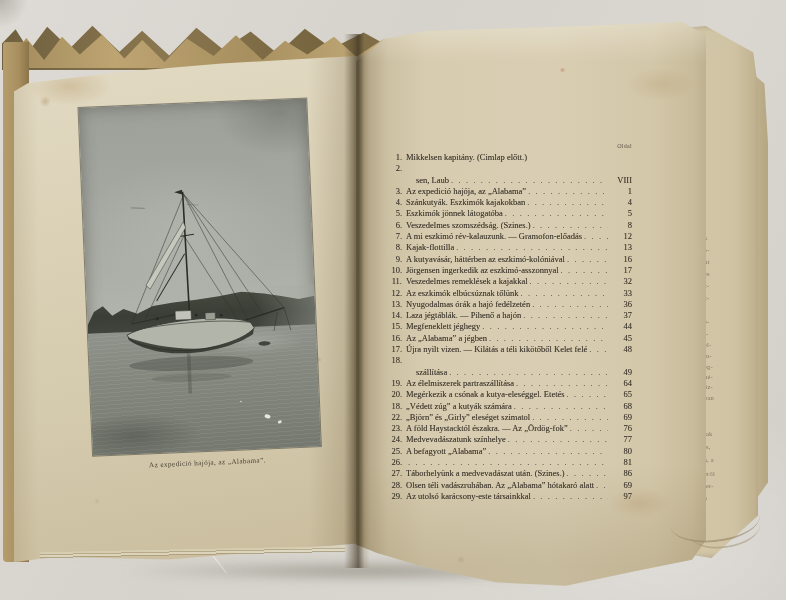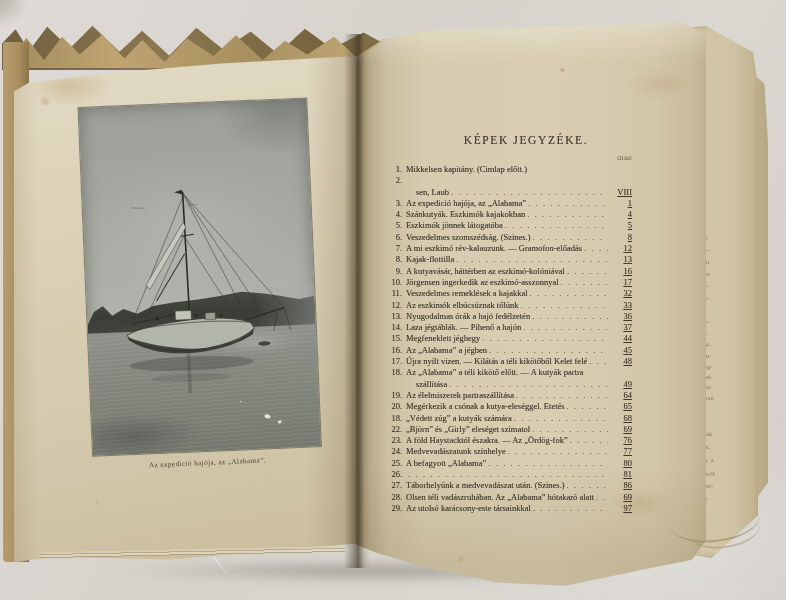--- a/index.html
+++ b/index.html
@@ -88,21 +88,21 @@
     color:#463e31;white-space:nowrap;text-shadow:0 0 .5px rgba(70,62,49,.55);}
   .oldal{margin-top:9px;text-align:right;font-size:6px;color:#5a5244;letter-spacing:.3px;}
   .toc{margin-top:3px;}
   .trow{display:flex;align-items:baseline;line-height:11.3px;font-size:8.5px;
     white-space:nowrap;text-shadow:0 0 .4px rgba(63,56,46,.5);}
   .tn{width:16px;flex:0 0 16px;text-align:right;margin-right:4px;}
   .tt{flex:0 1 auto;overflow:hidden;}
   .tt.cont{padding-left:10px;}
   .dots{flex:1 1 0;min-width:0;overflow:hidden;letter-spacing:1.6px;opacity:.85;
     padding:0 2px;}
-  .tp{flex:0 0 24px;width:24px;text-align:right;text-decoration:underline;}
+  .tp{flex:0 0 24px;width:24px;text-align:right;}
   .gutter{position:absolute;left:344px;top:34px;width:26px;height:534px;z-index:3;
     background:linear-gradient(90deg, rgba(80,68,44,0) 0%, rgba(80,68,44,.45) 35%, rgba(58,48,30,.65) 55%, rgba(130,113,80,.25) 78%, rgba(0,0,0,0) 100%);}
   .edge-arc{position:absolute;z-index:3;border-bottom:2px solid rgba(150,132,95,.6);
     border-radius:50%;}
   .ea1{left:670px;top:500px;width:90px;height:40px;transform:rotate(-7deg);}
   .ea2{left:690px;top:512px;width:70px;height:34px;transform:rotate(-9deg);opacity:.7;}
 </style>
 </head>
 <body>
 
@@ -196,21 +196,20 @@
           <circle cx="150" cy="300" r="0.8" fill="#dddbd0"></circle>
         </svg>
       </div>
       <div class="caption">Az expedició hajója, az „Alabama”.</div>
     </div>
   </div>
   <div class="lp-bottom-edges"></div>
 
   <div class="right-page">
     <div class="rp-content">
-      <div class="toc-title">KÉPEK JEGYZÉKE.</div>
       <div class="oldal">Oldal</div>
       <div class="toc" id="toc-list">
           <div class="trow">
             <span class="tn">1.</span>
             <span class="tt">Mikkelsen kapitány. (Cimlap előtt.)</span>
             <span class="dots"></span>
             <span class="tp"></span>
           </div>
           <div class="trow">
             <span class="tn">2.</span>
@@ -308,21 +307,20 @@
             <span class="tp">45</span>
           </div>
           <div class="trow">
             <span class="tn">17.</span>
             <span class="tt">Újra nyilt vizen. — Kilátás a téli kikötőből Kelet felé</span>
             <span class="dots"> . . . . . . . . . . . . . . . . . . . . . . . . . . . . . . . . . . . . . . . . . . . . . . . . . . . . . . . . . . . .</span>
             <span class="tp">48</span>
           </div>
           <div class="trow">
             <span class="tn">18.</span>
-            <span class="tt">Az „Alabama” a téli kikötő előtt. — A kutyák partra</span>
             <span class="dots"></span>
             <span class="tp"></span>
           </div>
           <div class="trow">
             <span class="tn"></span>
             <span class="tt cont">szállítása</span>
             <span class="dots"> . . . . . . . . . . . . . . . . . . . . . . . . . . . . . . . . . . . . . . . . . . . . . . . . . . . . . . . . . . . .</span>
             <span class="tp">49</span>
           </div>
           <div class="trow">

